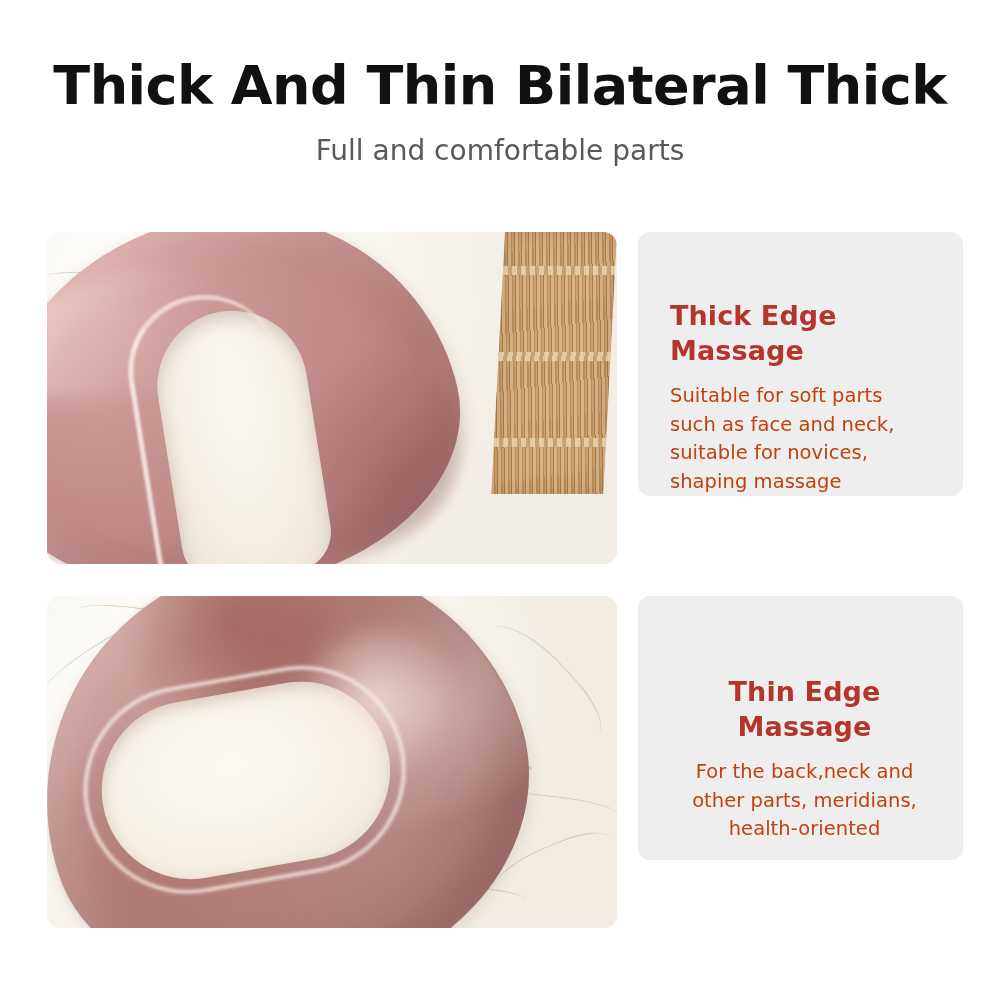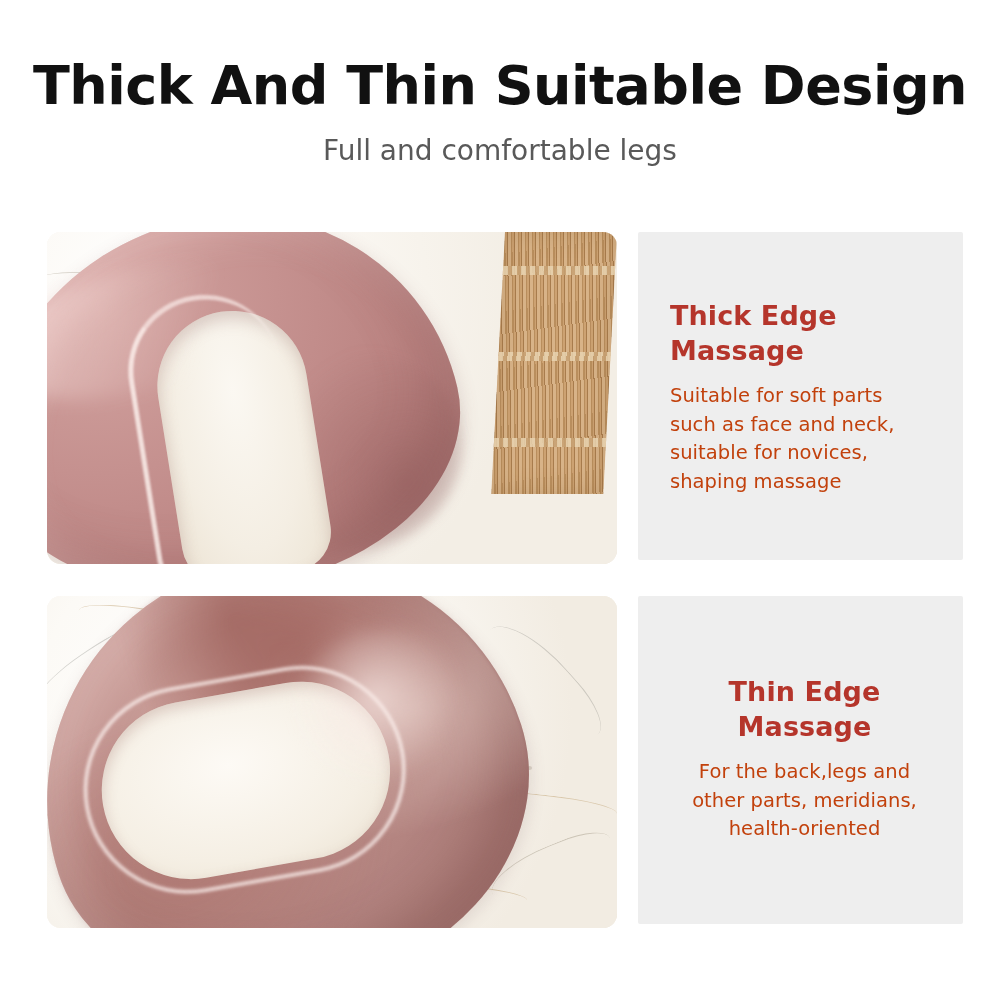--- a/index.html
+++ b/index.html
@@ -163,44 +163,44 @@
   }
   .stone-thin .sheen {
     position:absolute; right:40px; top:104px; width:180px; height:150px;
     border-radius:50%;
     background:radial-gradient(circle at 50% 45%, rgba(250,235,231,.72), rgba(250,235,231,0) 68%);
     filter:blur(8px);
   }
 
   
   .text-card {
-    position:absolute; left:638px; top:0; width:325px; height:328px;
-    background:#eeeeee; border-radius:2px;text-decoration:underline;
+    position:absolute; left:638px; top:0; width:325px; height:264px;
+    background:#eeeeee; border-radius:12px;text-decoration:underline;
   }
   .card-inner { position:absolute; left:32px; right:24px; }
   #card-1 .card-inner { top:66px; }
   #card-2 .card-inner { top:78px;text-align:center; }
   .card-heading {
     font-size:27px; font-weight:700; color:#b5352b;
     line-height:1.30; letter-spacing:.1px;
     white-space:pre-line;
     margin-bottom:14px;
   }
   .card-body {
     font-size:19.5px; font-weight:400; color:#c2410c;
     line-height:1.46; letter-spacing:.05px;
     white-space:pre-line;
   }
 </style>
 </head>
 <body>
 
 <div class="header">
-  <div class="page-title">Thick And Thin Suitable Design</div>
-  <div class="page-subtitle">Full and comfortable legs</div>
+  <div class="page-title">Thick And Thin Bilateral Thick</div>
+  <div class="page-subtitle">Full and comfortable parts</div>
 </div>
 
 <div class="feature-row" id="row-1">
 
   <div class="photo-panel">
     <div class="photo-inner">
 
       <div class="marble"></div>
 
       <div class="vein" style="left:-10px;  top:46px;  width:250px; height:36px; transform:rotate(8deg);"></div>
@@ -274,19 +274,19 @@
         <div class="sheen"></div>
       </div>
 
     </div>
   </div>
 
   <div class="text-card" id="card-2">
     <div class="card-inner">
       <div class="card-heading">Thin Edge
 Massage</div>
-      <div class="card-body">For the back,legs and
+      <div class="card-body">For the back,neck and
 other parts, meridians,
 health-oriented</div>
     </div>
   </div>
 
 </div>
 
 </body></html>

